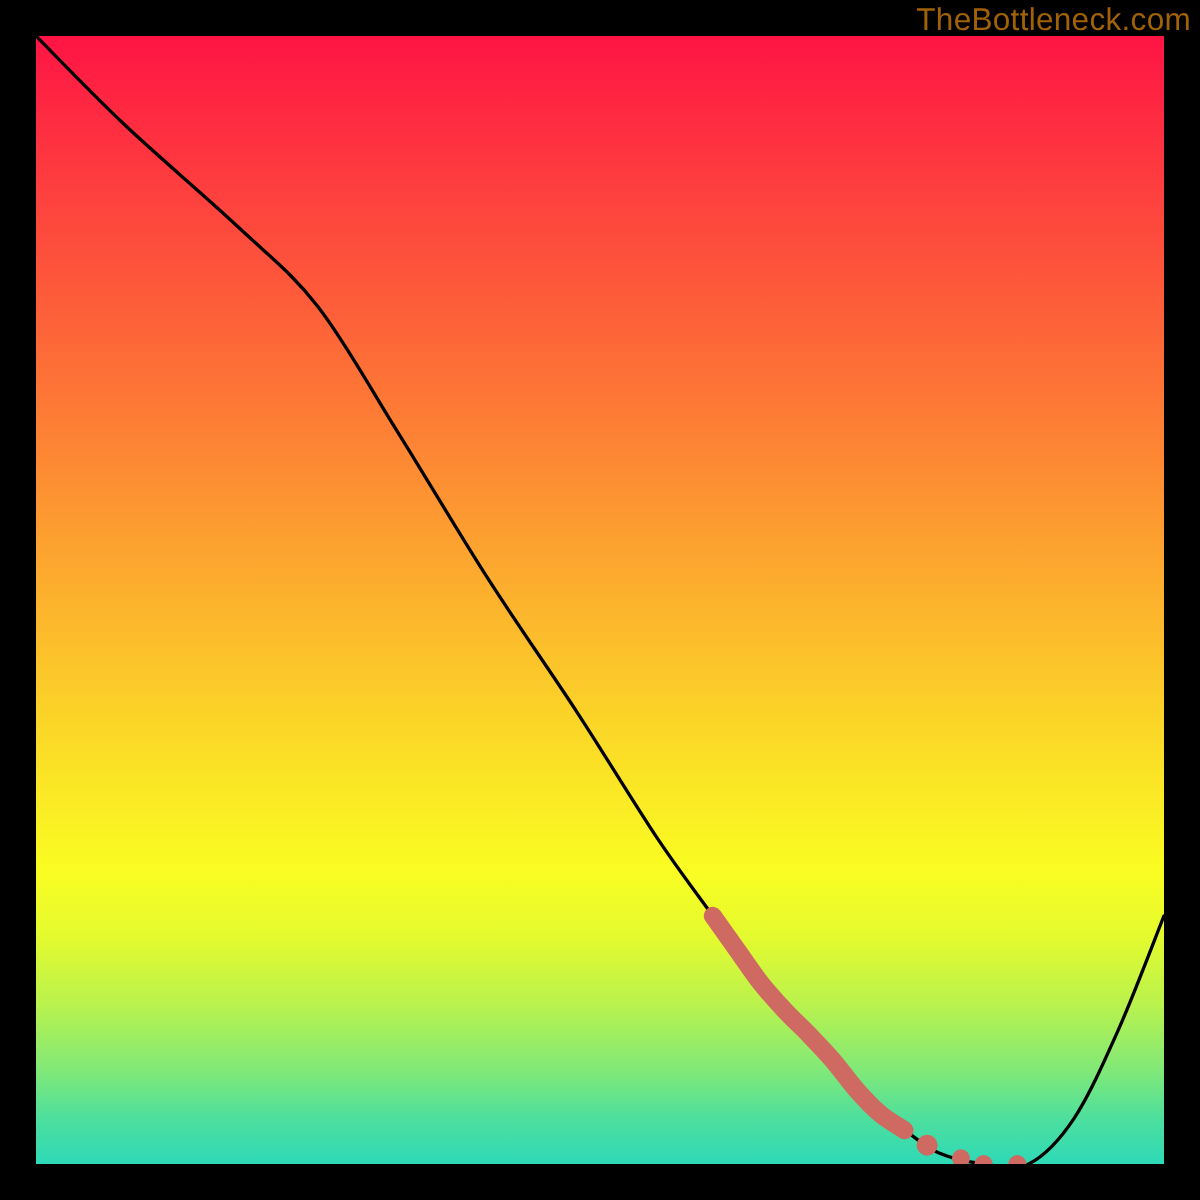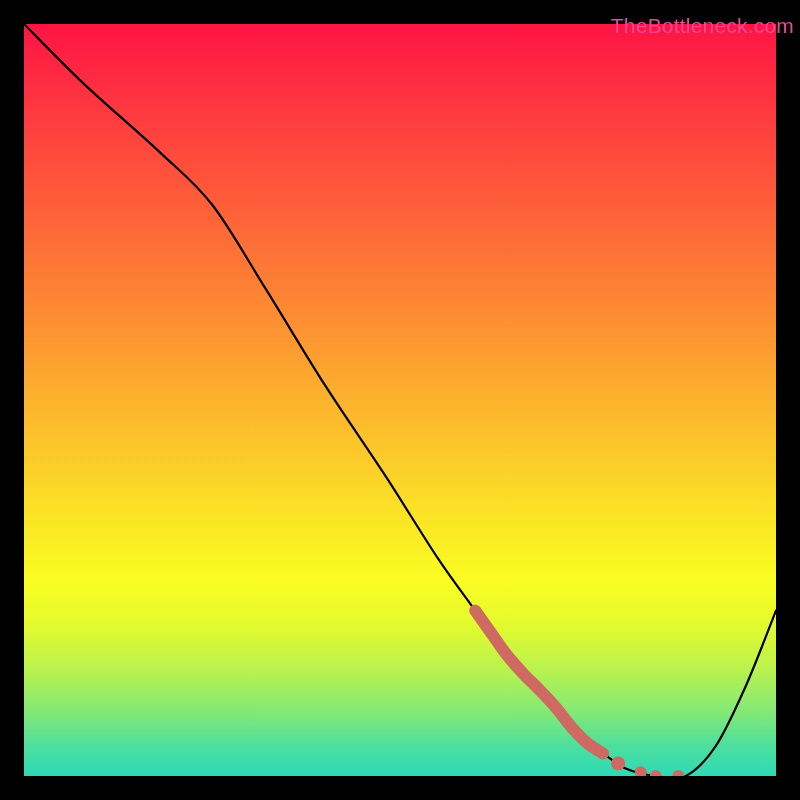--- a/index.html
+++ b/index.html
@@ -14,23 +14,23 @@
   .frame {
     position: absolute;
     left: 24px;
     top: 24px;
     width: 752px;
     height: 752px;
     background: #000;
   }
   .watermark {
     position: absolute;
-    top: 14px;
+    top: 2px;
     right: 6px;
-    color: #ec4899;
+    color: #a16207;
     font-size: 21px;
     font-weight: 400;
     letter-spacing: 0.2px;
     user-select: none;
   }
   svg {
     display: block;
   }
 </style>
 </head>

